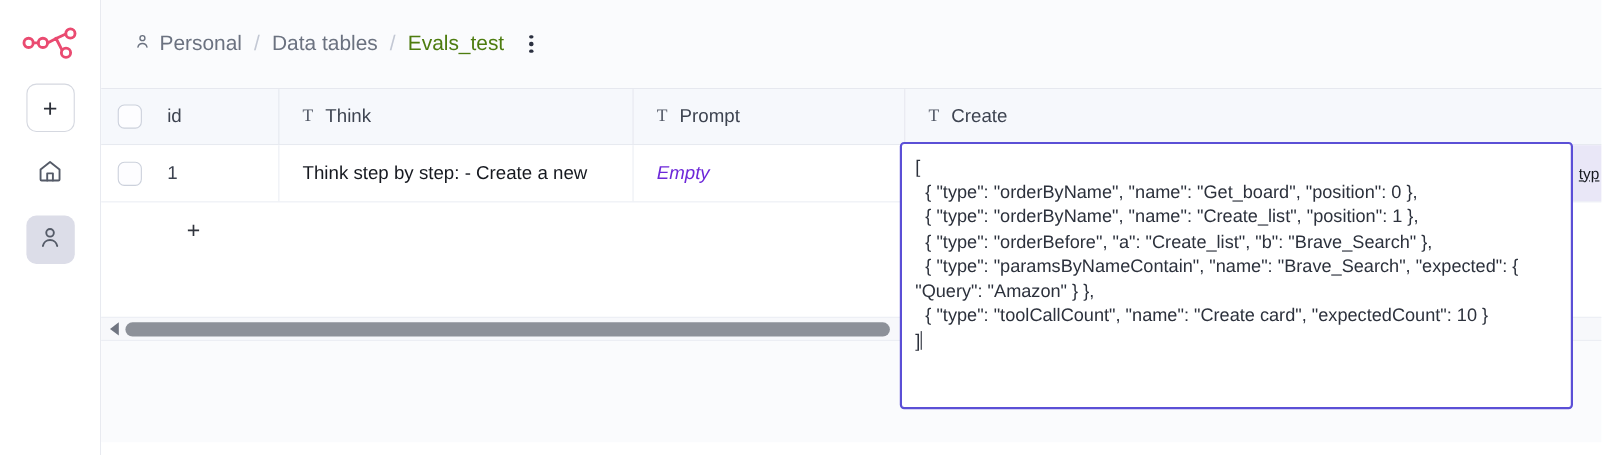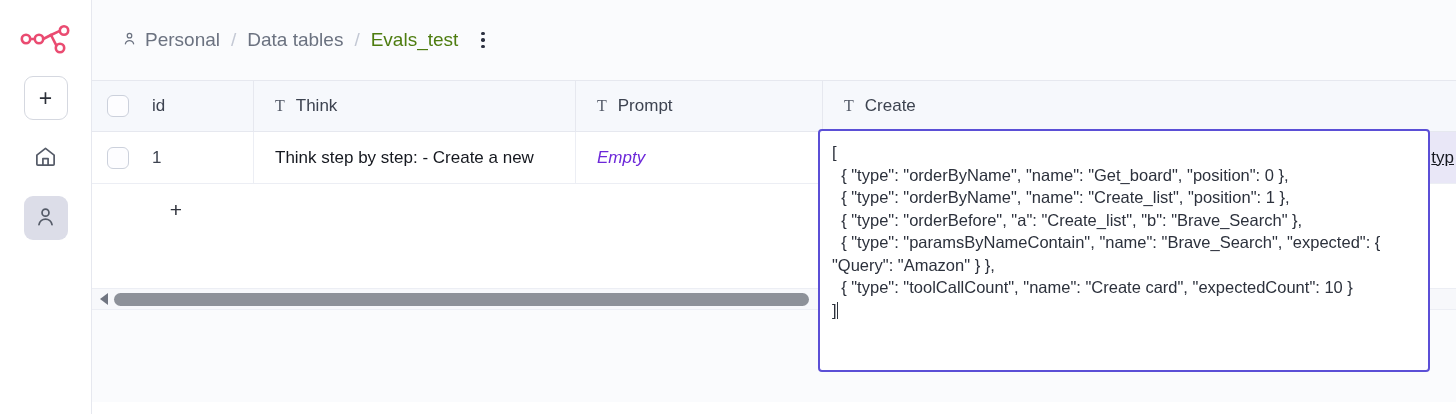--- a/index.html
+++ b/index.html
@@ -83,21 +83,21 @@
     padding-left: 21px; height: 100%; overflow: hidden; white-space: nowrap;
   }
   .td.c-check { width: 52px; padding-left: 0; justify-content: center; border-right: none; }
   .td.c-id    { width: 110px; padding-left: 8px; color: #3d4350; }
   .td.c-prompt{ width: 322px; text-align: center; }
   .td.c-result{ width: 247px; }
   .td.c-asserts{ flex: 1; border-right: none; background: #e9e7f7; position: relative; }
   .td.c-asserts .overflow-text {
     position: absolute; right: 0; top: 0; height: 100%;
     display: flex; align-items: center; padding-right: 2px;
-    font-size: 17px; color: #15181f; text-decoration: underline;
+    font-size: 14px; color: #15181f; text-decoration: underline;
   }
   .empty-val { font-style: italic; color: #6d28d9; }
 
   .addrow { height: 50px; display: flex; align-items: center; }
   .addrow-btn {
     width: 52px; margin-left: 58px; display: flex; align-items: center; justify-content: center;
     font-size: 21px; color: #30343d; cursor: pointer; line-height: 1;
   }
 
   

